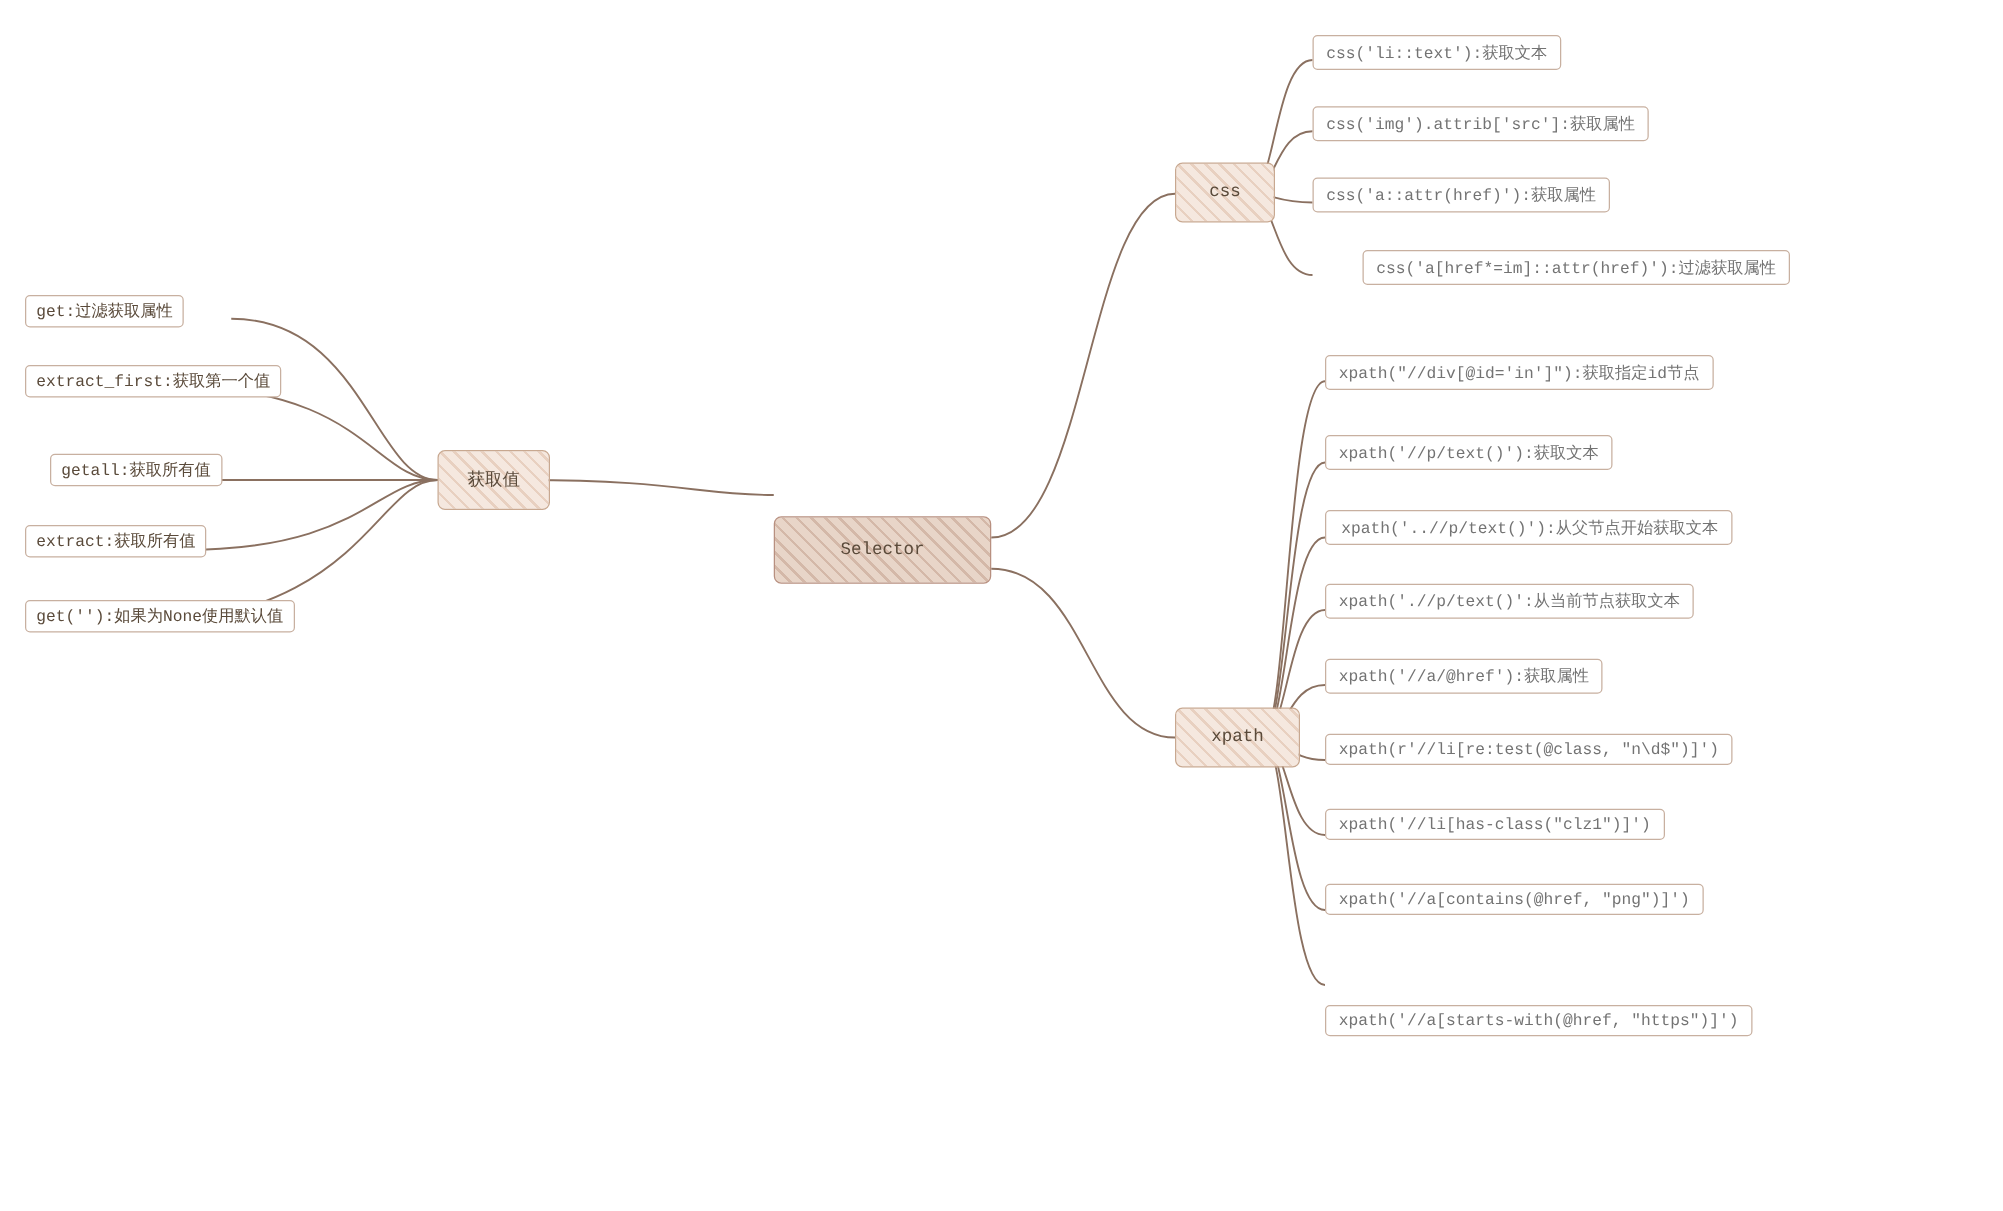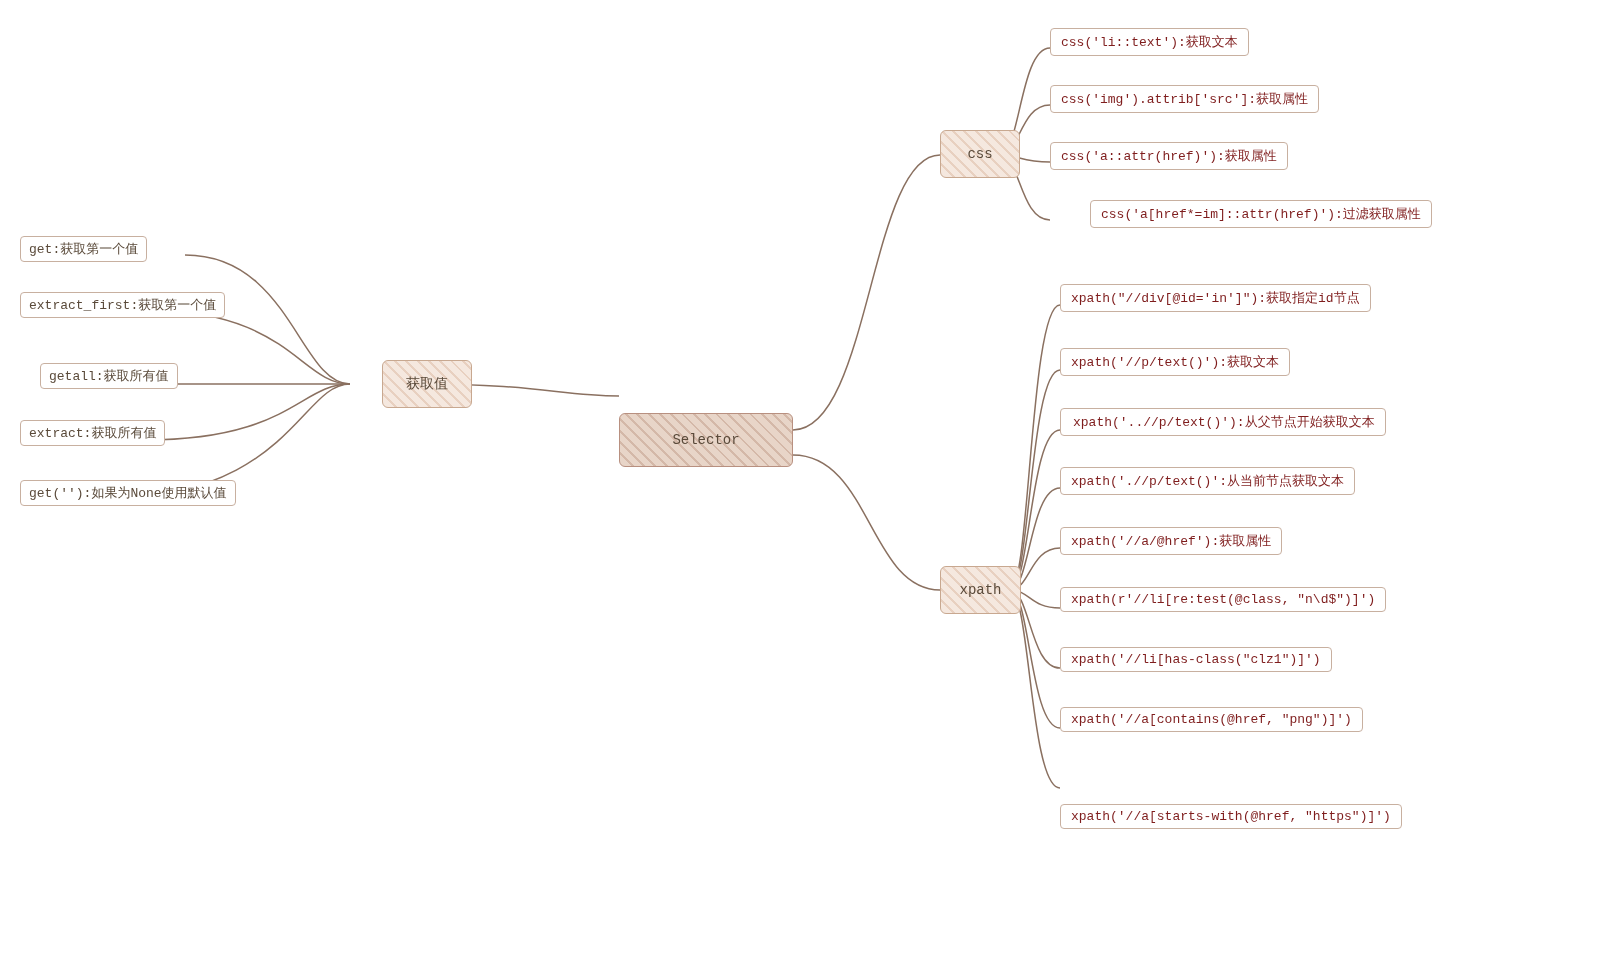--- a/index.html
+++ b/index.html
@@ -42,21 +42,20 @@
       border: 1.5px solid #b89080;
     }
 
     .node-get-value {
       background: repeating-linear-gradient(
         45deg,
         #e8d0c0 0px, #e8d0c0 2px,
         #f5e8df 2px, #f5e8df 8px
       );
       border: 1.5px solid #c8a890;
-      margin-left: 32px;
     }
 
     .node-css {
       background: repeating-linear-gradient(
         45deg,
         #e8d0c0 0px, #e8d0c0 2px,
         #f5e8df 2px, #f5e8df 8px
       );
       border: 1.5px solid #c8a890;
     }
@@ -71,21 +70,21 @@
     }
 
     .leaf-node {
       position: absolute;
       border: 1.5px solid #c8b0a0;
       border-radius: 4px;
       padding: 4px 10px;
       background: #fff;
       font-family: 'Courier New', Courier, monospace;
       font-size: 13px;
-      color: #7f1d1d;
+      color: #737373;
       white-space: nowrap;
     }
 
     .left-leaf {
       position: absolute;
       font-family: 'Courier New', Courier, monospace;
       font-size: 13px;
       color: #5a4a3a;
       white-space: nowrap;
       border: 1.5px solid #c8b0a0;
@@ -144,21 +143,21 @@
 
 <div class="node-box node-center" style="left:619px; top:413px; width:174px; height:54px;">
   <span>Selector</span>
 </div>
 
 <div class="node-box node-get-value" style="left:350px; top:360px; width:90px; height:48px;">
   <span>获取值</span>
 </div>
 
 <div class="left-leaf" style="left:20px; top:236px;">
-  <span>get:获取第一个值</span>
+  <span>get:过滤获取属性</span>
 </div>
 <div class="left-leaf" style="left:20px; top:292px;">
   <span>extract_first:获取第一个值</span>
 </div>
 <div class="left-leaf" style="left:20px; top:363px;margin-left:20px;">
   <span>getall:获取所有值</span>
 </div>
 <div class="left-leaf" style="left:20px; top:420px;">
   <span>extract:获取所有值</span>
 </div>
@@ -176,21 +175,21 @@
 <div class="leaf-node" style="left:1050px; top:85px;">
   <span>css('img').attrib['src']:获取属性</span>
 </div>
 <div class="leaf-node" style="left:1050px; top:142px;">
   <span>css('a::attr(href)'):获取属性</span>
 </div>
 <div class="leaf-node" style="left:1050px; top:200px;margin-left:40px;">
   <span>css('a[href*=im]::attr(href)'):过滤获取属性</span>
 </div>
 
-<div class="node-box node-xpath" style="left:940px; top:566px; width:81px; height:48px;">
+<div class="node-box node-xpath" style="left:940px; top:566px; width:100px; height:48px;">
   <span>xpath</span>
 </div>
 
 <div class="leaf-node" style="left:1060px; top:284px;">
   <span>xpath("//div[@id='in']"):获取指定id节点</span>
 </div>
 <div class="leaf-node" style="left:1060px; top:348px;">
   <span>xpath('//p/text()'):获取文本</span>
 </div>
 <div class="leaf-node" style="left:1060px; top:408px;padding-left:12px;">

